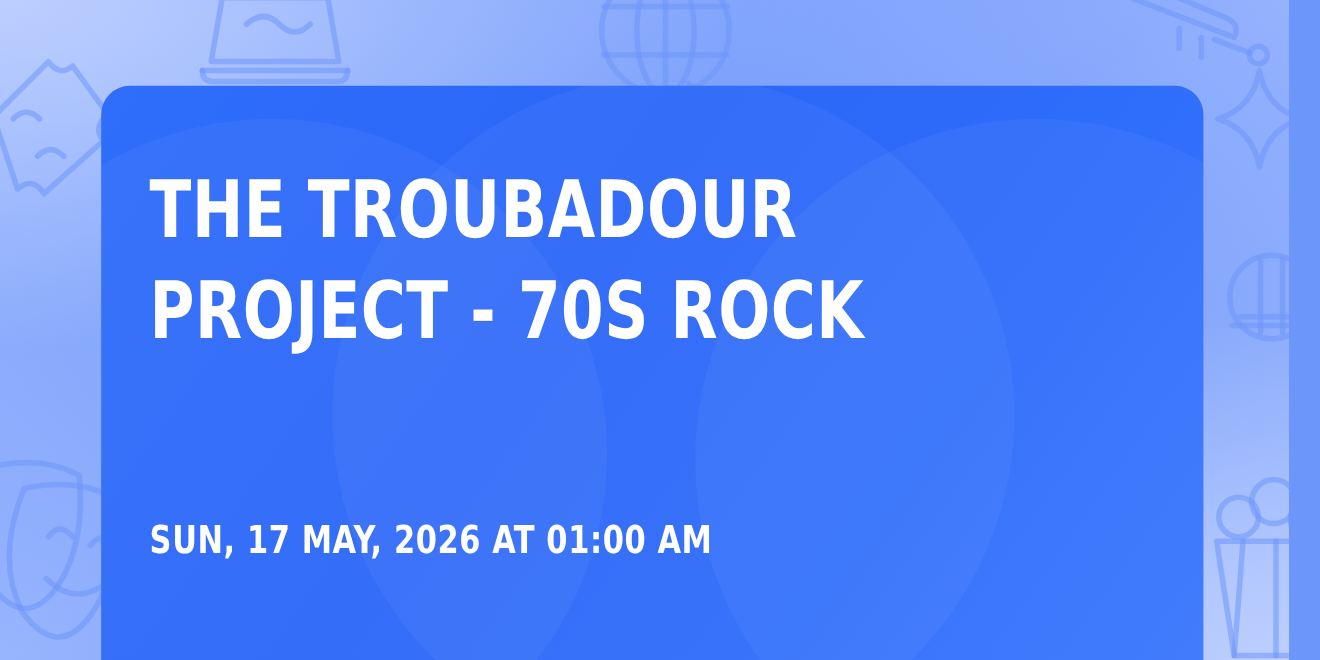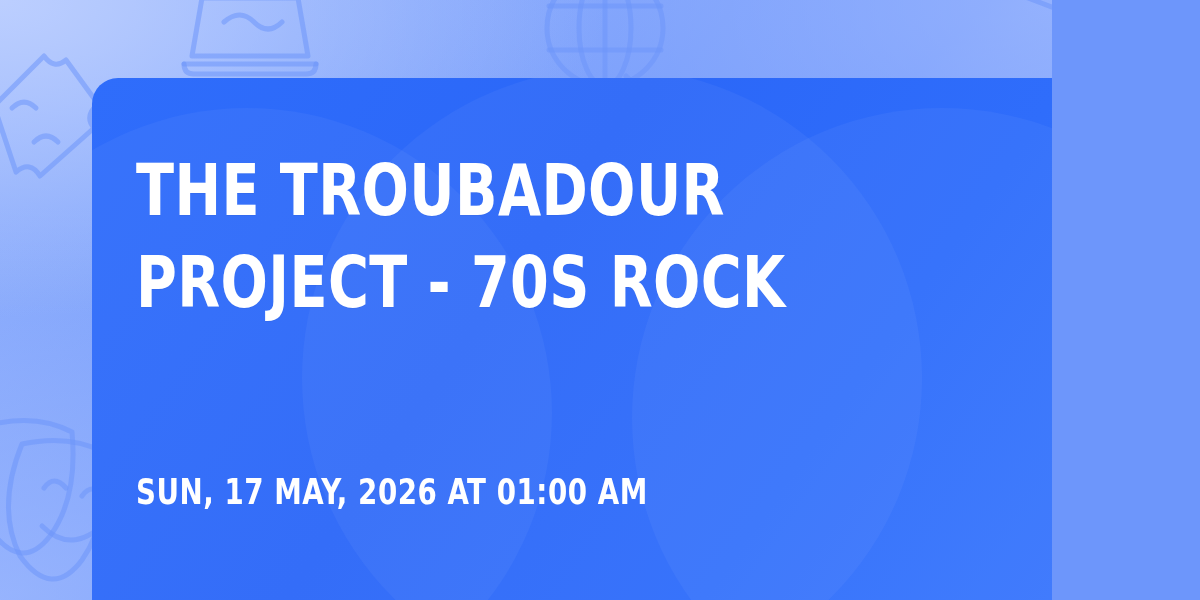--- a/index.html
+++ b/index.html
@@ -10,21 +10,21 @@
     overflow: hidden;
   }
 
   body {
     font-family: "Liberation Sans", sans-serif;
     background: #6d96fb;
   }
 
   #stage {
     position: relative;
-    width: 1052px;
+    width: 1172px;
     height: 600px;
     overflow: hidden;
     background: #6d96fb;
   }
 
   
   .bg-base {
     position: absolute;
     inset: 0;
     background:

